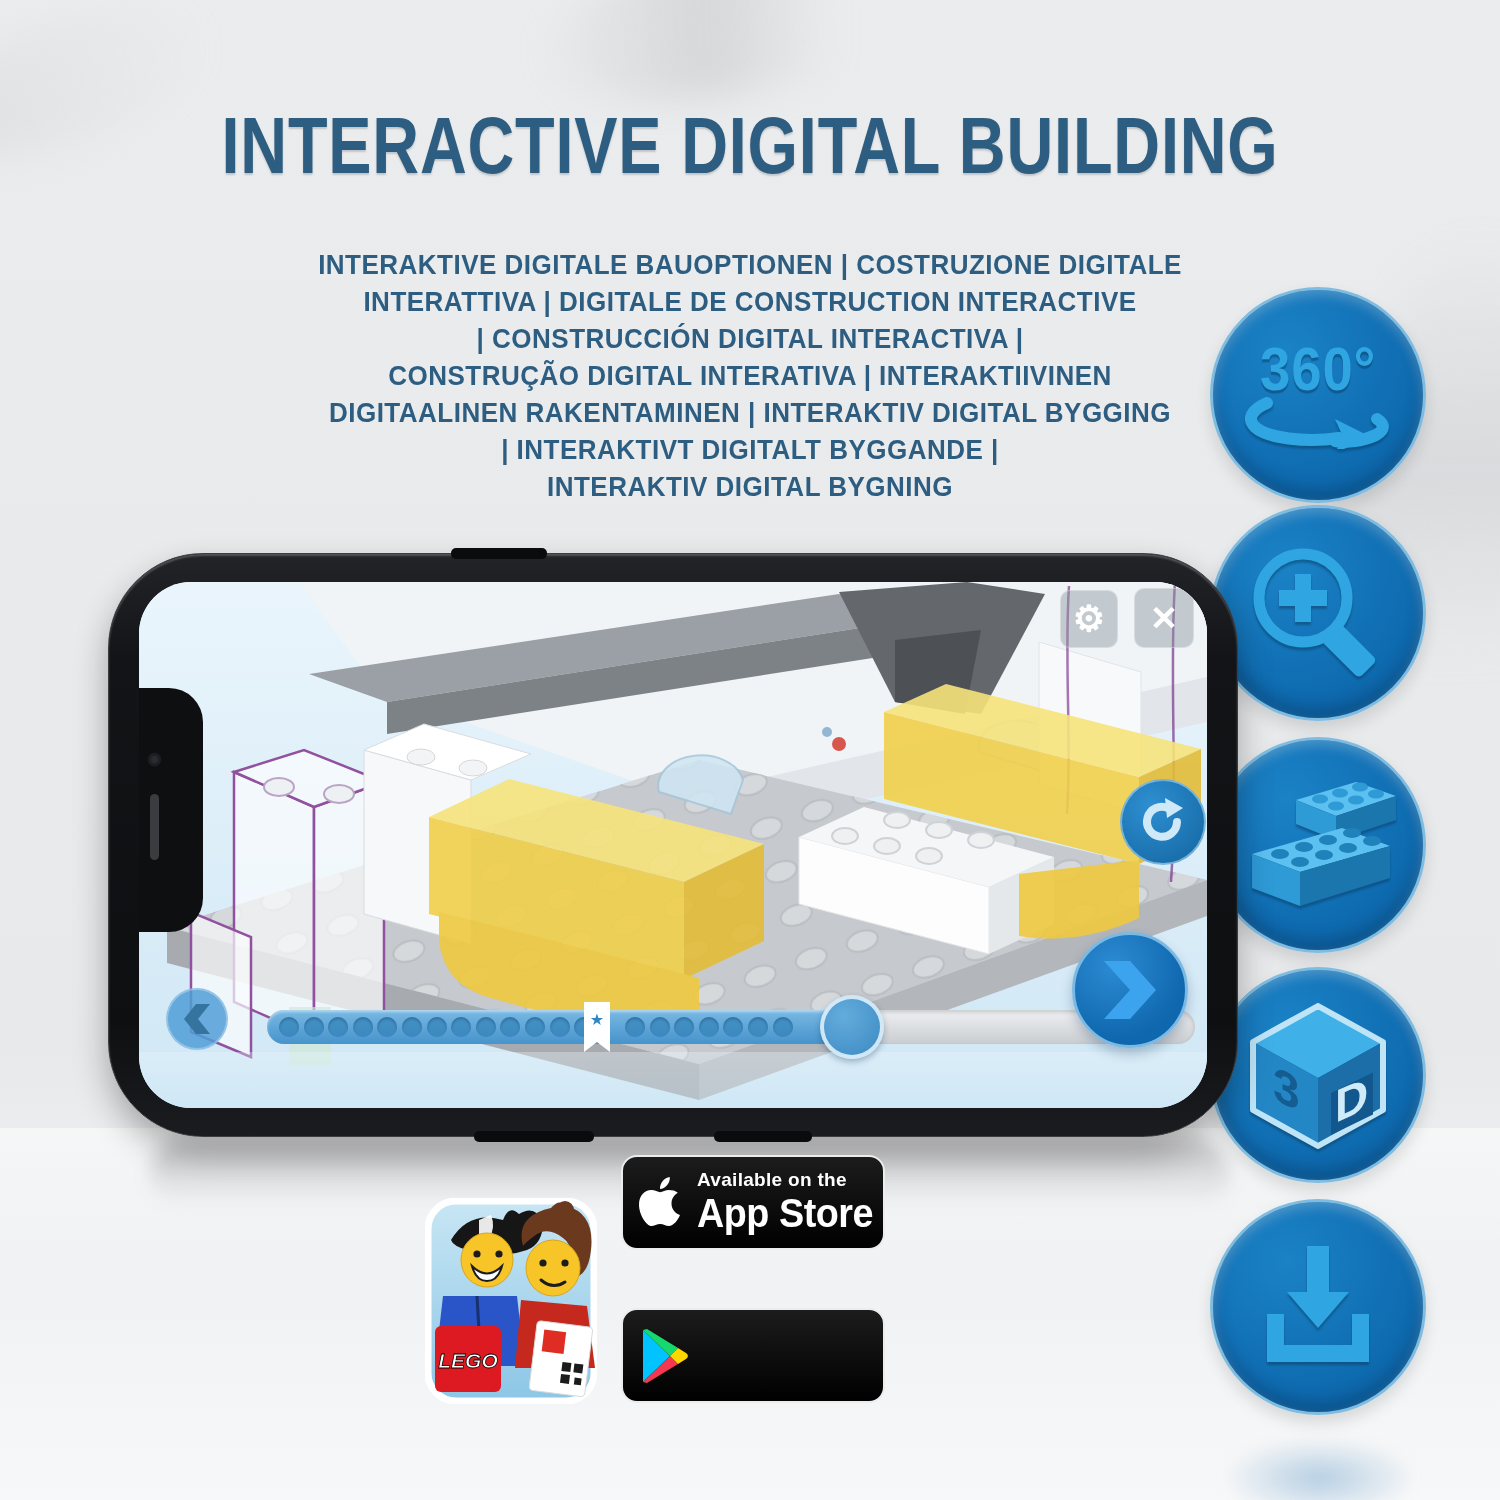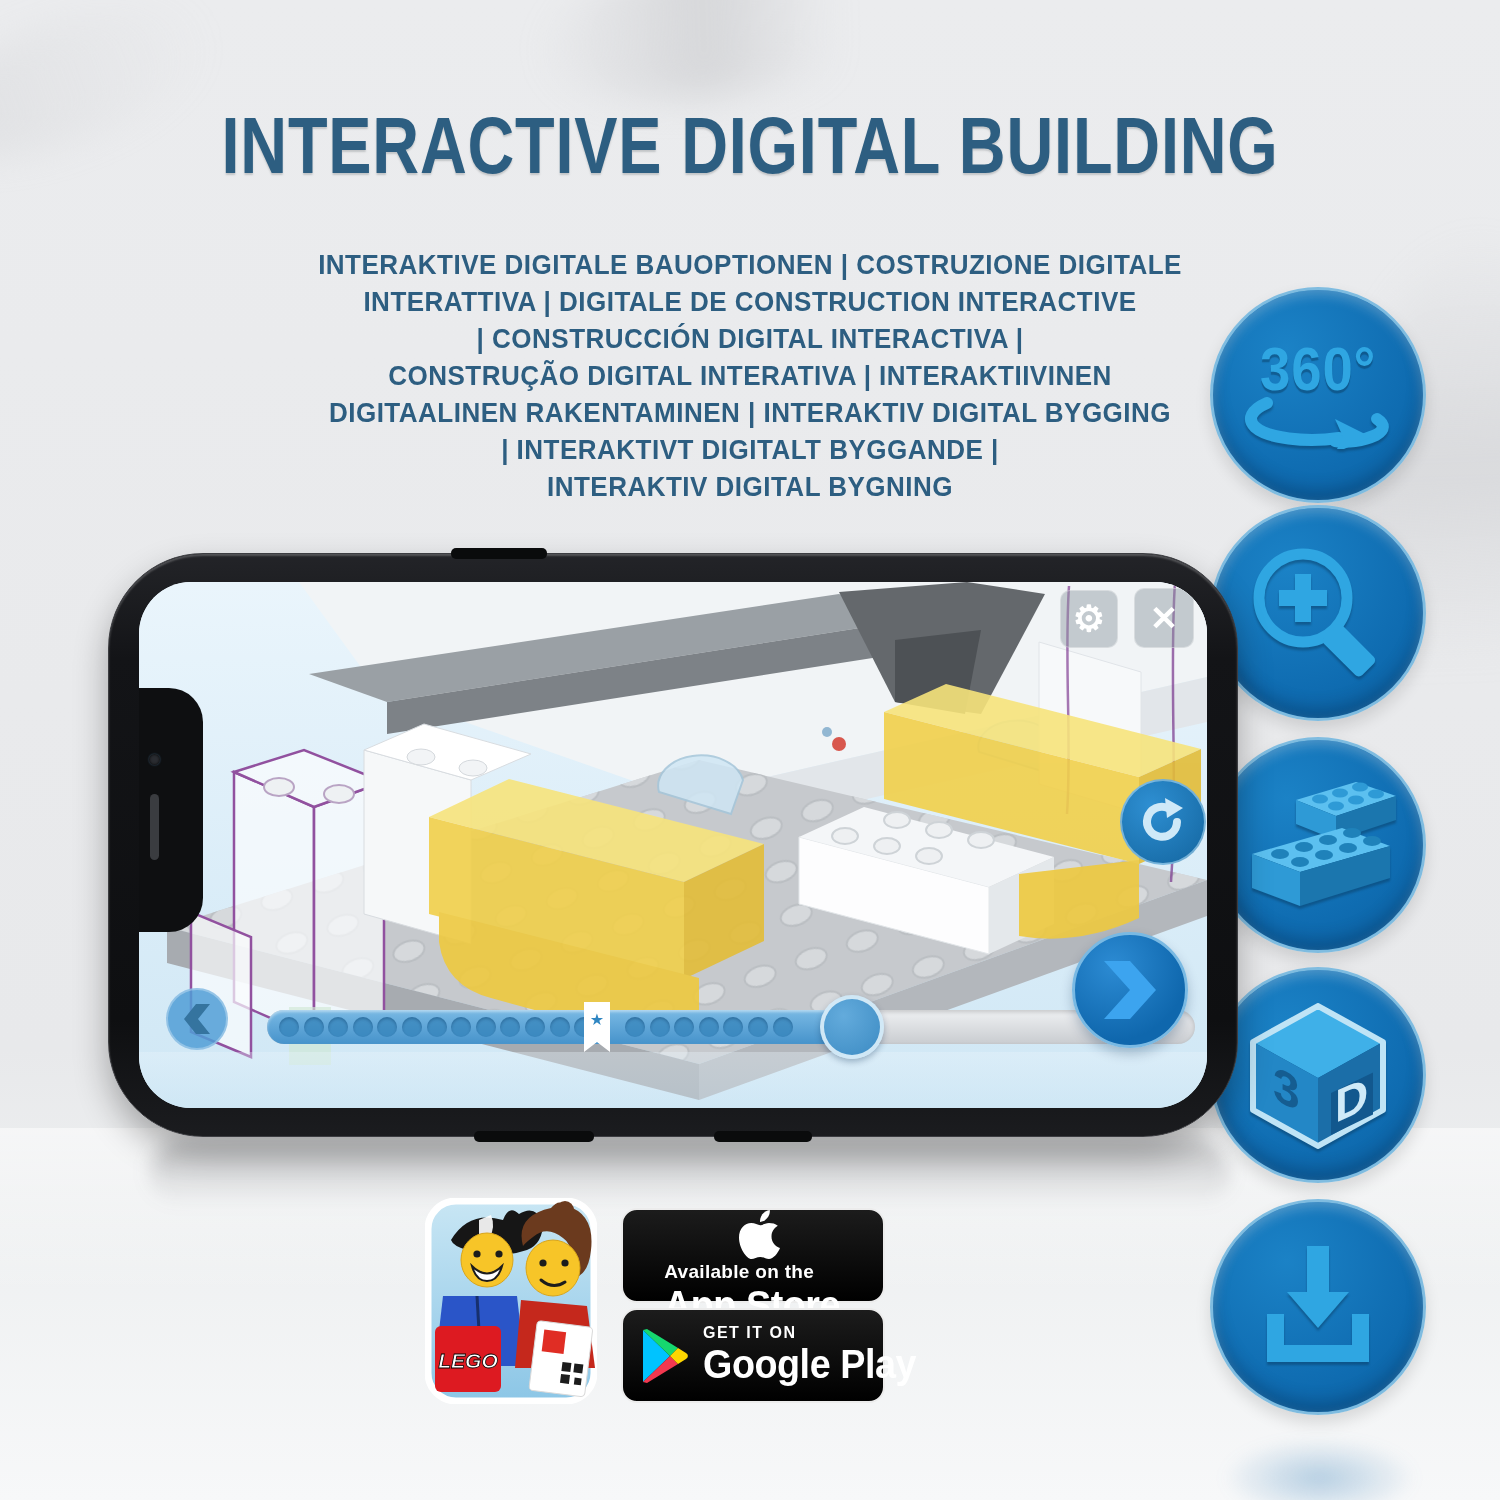--- a/index.html
+++ b/index.html
@@ -85,21 +85,21 @@
     display:flex;justify-content:center;color:#2f86c2;font-size:16px;padding-top:8px;box-sizing:border-box;}
   .knob{position:absolute;top:-15px;width:64px;height:64px;border-radius:50%;z-index:8;
     background:radial-gradient(circle at 35% 30%,#63abdc,#3c8bc3);
     border:4px solid rgba(232,246,253,.85);box-sizing:border-box;box-shadow:0 3px 6px rgba(0,40,80,.3);}
 
   
   .lego-app{position:absolute;left:425px;top:1198px;width:172px;height:206px;z-index:6;}
   .badge{position:absolute;left:621px;width:264px;height:95px;border-radius:16px;z-index:6;
     background:linear-gradient(180deg,#1c1c1c,#000);border:2px solid #ececec;box-sizing:border-box;
     display:flex;align-items:center;color:#fff;}
-  .badge-as{top:1208px;flex-direction:column;}
+  .badge-as{top:1155px;}
   .badge-gp{top:1308px;}
   .badge .logo{margin-left:16px;flex:0 0 auto;display:flex;align-items:center;}
   .badge .txt{margin-left:14px;display:flex;flex-direction:column;line-height:1.05;}
   .badge .l1{font-size:19px;font-weight:bold;letter-spacing:.3px;}
   .badge .l2{font-size:41px;font-weight:bold;letter-spacing:-.5px;margin-top:2px;white-space:nowrap;transform:scaleX(.92);transform-origin:0 50%;}
   .badge-gp .l1{font-size:16px;letter-spacing:1.5px;}
 </style>
 </head>
 <body>
 
@@ -395,17 +395,13 @@
 
 <div class="badge badge-gp">
   <span class="logo">
     <svg width="50" height="56" viewBox="0 0 100 112">
       <polygon points="8,4 8,108 62,56" fill="#00c3ff"></polygon>
       <polygon points="8,4 62,56 78,40 16,2" fill="#16d86f"></polygon>
       <polygon points="8,108 62,56 78,72 16,110" fill="#f3384f"></polygon>
       <path d="M62,56 L78,40 L94,50 C99,53 99,59 94,62 L78,72 Z" fill="#ffd600"></path>
     </svg>
   </span>
-  <span class="txt">
-    <span class="l1">GET IT ON</span>
-    <span class="l2">Google Play</span>
-  </span>
 </div>
 
 </body></html>

